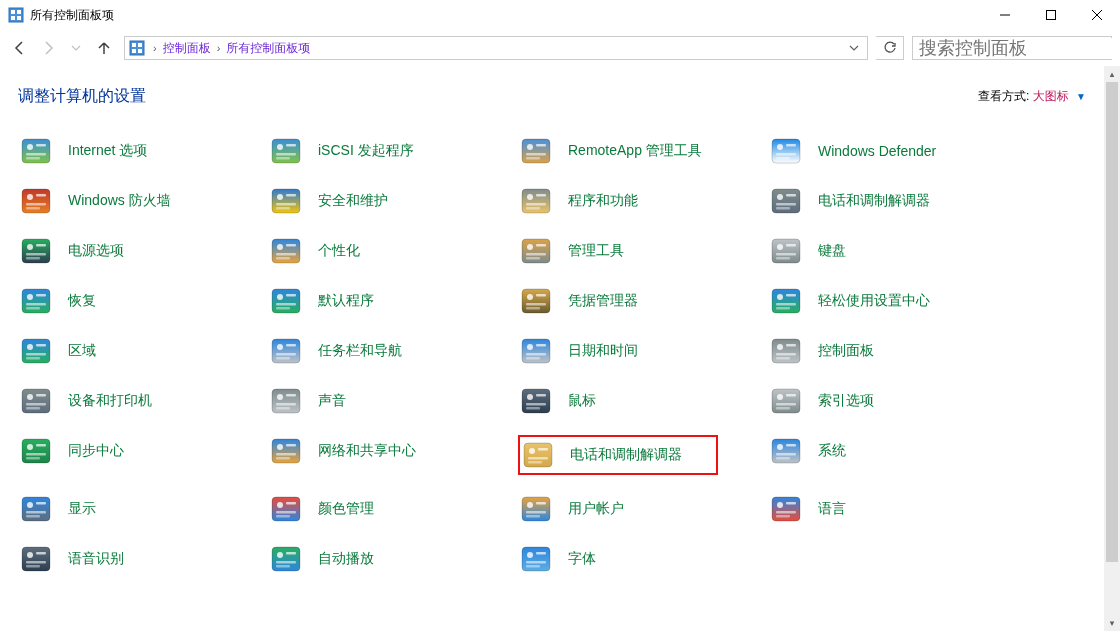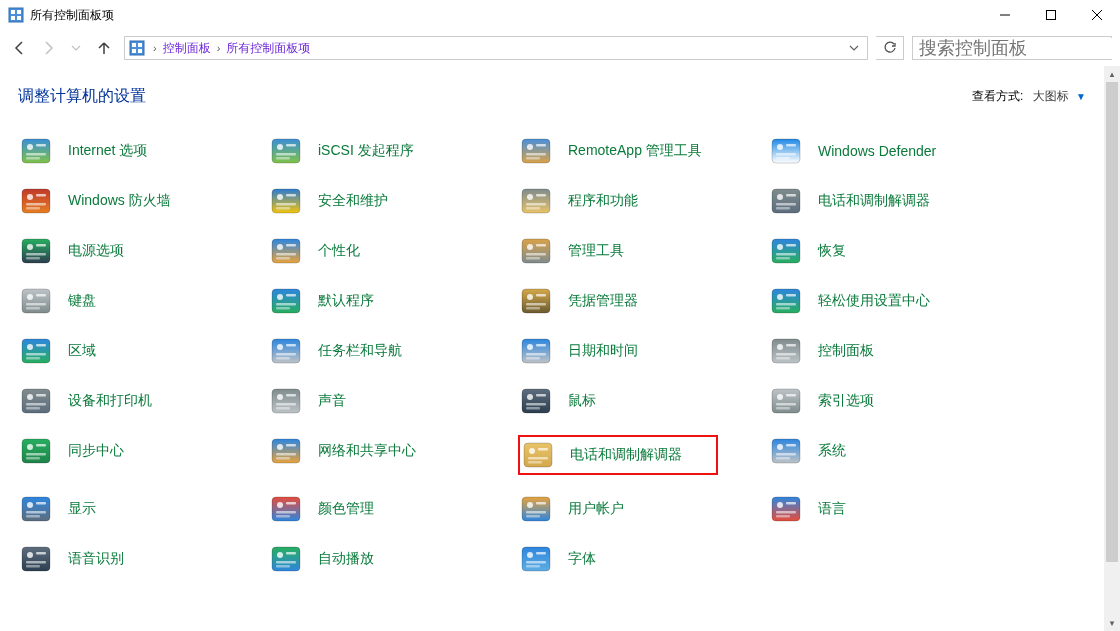--- a/index.html
+++ b/index.html
@@ -25,21 +25,21 @@
 .refresh-btn { width: 28px; height: 24px; border: 1px solid #ccc; border-left: none; display: flex; align-items: center; justify-content: center; color: #505050; margin-right: 4px; }
 .searchbox { width: 200px; height: 24px; border: 1px solid #ccc; display: flex; align-items: center; padding: 0 6px; }
 .searchbox input { border: none; outline: none; flex: 1; font-size: 18px; color: #666; }
 .searchbox .search-icon { color: #808080; }
 
 
 .content { position: absolute; top: 66px; left: 0; right: 16px; bottom: 0; padding: 20px 18px 0 18px; }
 .content-header { display: flex; align-items: center; margin-bottom: 28px; }
 .content-header .heading { font-size: 16px; color: #003399; }
 .content-header .viewby { margin-left: auto; font-size: 12px; color: #000; }
-.content-header .viewby .link { color: #404040; margin-left: 6px; }
+.content-header .viewby .link { color: #be185d; }
 .content-header .viewby .chev { color: #0066cc; margin-left: 4px; font-size: 10px; }
 
 
 .grid { display: grid; grid-template-columns: repeat(4, 250px); column-gap: 0px; row-gap: 18px; }
 .item { display: flex; align-items: center; height: 32px; padding: 2px; cursor: pointer; }
 .item.highlight { border: 2px solid #e11; padding: 4px 10px 4px 2px; height: 40px; width: fit-content; min-width: 200px; }
 .item .icon-box { width: 32px; height: 32px; margin-right: 16px; display: flex; align-items: center; justify-content: center; flex-shrink: 0; }
 .item .label { font-size: 14px; color: #0a7a3b; white-space: nowrap; }
 
 
@@ -346,51 +346,51 @@
     <rect x="6" y="18" width="20" height="2.5" rx="1" fill="#ffffff90"></rect>
     <rect x="6" y="22" width="14" height="2.5" rx="1" fill="#ffffff70"></rect>
   </svg>
         </span>
     <span class="label">管理工具</span>
       </div>
       <div class="item">
     <span class="icon-box">
           <svg class="cp-generic" viewBox="0 0 32 32">
     <defs>
-              <linearGradient id="g-recovery-icon" x1="0" y1="0" x2="0" y2="1">
-      <stop offset="0" stop-color="#2e86de"></stop>
-                <stop offset="1" stop-color="#27ae60"></stop>
-    </linearGradient>
-            </defs>
-    <rect x="2" y="4" width="28" height="24" rx="4" fill="url(#g-recovery-icon)" stroke="#00000030"></rect>
-    <circle cx="10" cy="12" r="3" fill="#ffffffcc"></circle>
-    <rect x="16" y="9" width="10" height="2.5" rx="1" fill="#ffffffb0"></rect>
-    <rect x="6" y="18" width="20" height="2.5" rx="1" fill="#ffffff90"></rect>
-    <rect x="6" y="22" width="14" height="2.5" rx="1" fill="#ffffff70"></rect>
-  </svg>
-        </span>
-    <span class="label">恢复</span>
-      </div>
-      <div class="item">
-    <span class="icon-box">
-          <svg class="cp-generic" viewBox="0 0 32 32">
-    <defs>
               <linearGradient id="g-keyboard-icon" x1="0" y1="0" x2="0" y2="1">
       <stop offset="0" stop-color="#bdc3c7"></stop>
                 <stop offset="1" stop-color="#7f8c8d"></stop>
     </linearGradient>
             </defs>
     <rect x="2" y="4" width="28" height="24" rx="4" fill="url(#g-keyboard-icon)" stroke="#00000030"></rect>
     <circle cx="10" cy="12" r="3" fill="#ffffffcc"></circle>
     <rect x="16" y="9" width="10" height="2.5" rx="1" fill="#ffffffb0"></rect>
     <rect x="6" y="18" width="20" height="2.5" rx="1" fill="#ffffff90"></rect>
     <rect x="6" y="22" width="14" height="2.5" rx="1" fill="#ffffff70"></rect>
   </svg>
         </span>
     <span class="label">键盘</span>
+      </div>
+      <div class="item">
+    <span class="icon-box">
+          <svg class="cp-generic" viewBox="0 0 32 32">
+    <defs>
+              <linearGradient id="g-recovery-icon" x1="0" y1="0" x2="0" y2="1">
+      <stop offset="0" stop-color="#2e86de"></stop>
+                <stop offset="1" stop-color="#27ae60"></stop>
+    </linearGradient>
+            </defs>
+    <rect x="2" y="4" width="28" height="24" rx="4" fill="url(#g-recovery-icon)" stroke="#00000030"></rect>
+    <circle cx="10" cy="12" r="3" fill="#ffffffcc"></circle>
+    <rect x="16" y="9" width="10" height="2.5" rx="1" fill="#ffffffb0"></rect>
+    <rect x="6" y="18" width="20" height="2.5" rx="1" fill="#ffffff90"></rect>
+    <rect x="6" y="22" width="14" height="2.5" rx="1" fill="#ffffff70"></rect>
+  </svg>
+        </span>
+    <span class="label">恢复</span>
       </div>
       <div class="item">
     <span class="icon-box">
           <svg class="cp-generic" viewBox="0 0 32 32">
     <defs>
               <linearGradient id="g-default-programs-icon" x1="0" y1="0" x2="0" y2="1">
       <stop offset="0" stop-color="#2e86de"></stop>
                 <stop offset="1" stop-color="#27ae60"></stop>
     </linearGradient>
             </defs>

